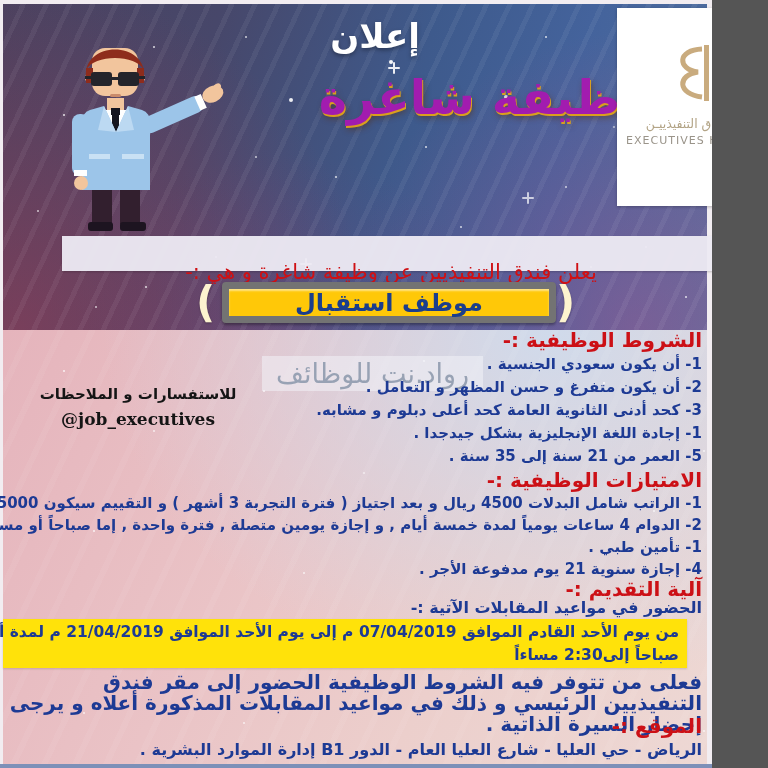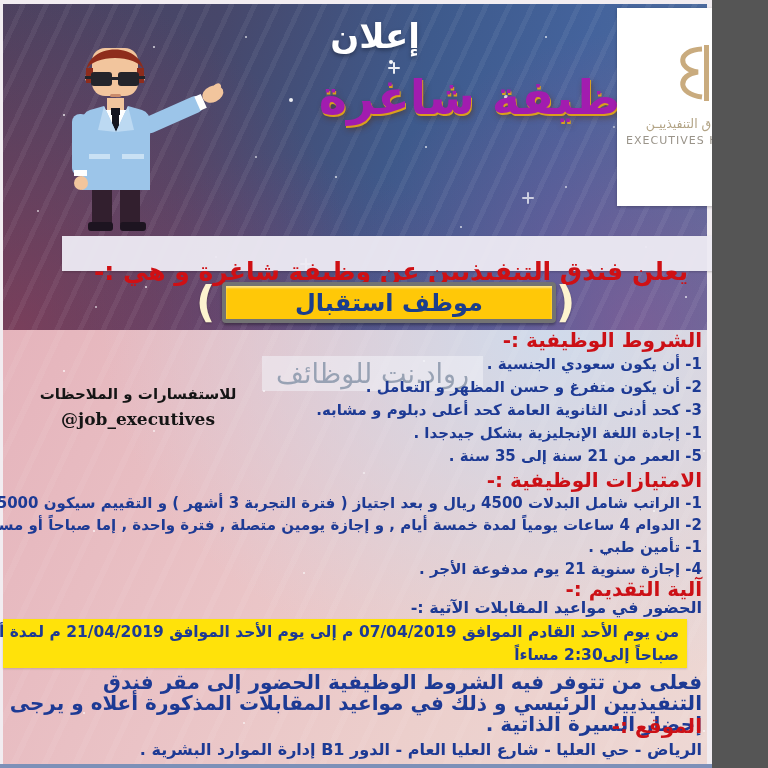--- a/index.html
+++ b/index.html
@@ -59,27 +59,27 @@
   }
   .logo-glyph{margin-top:36px;}
   .logo-ar{margin-top:10px;font-size:12.5px;color:#b3a486;direction:rtl;}
   .logo-en{margin-top:3px;font-size:11px;color:#9a948a;letter-spacing:1px;}
   
   .intro-bar{
     position:absolute;left:62px;top:236px;width:658px;height:35px;
     background:rgba(236,233,243,.96);display:flex;align-items:center;justify-content:center;
     box-shadow:0 1px 2px rgba(0,0,0,.2);
   }
-  .intro-bar span{color:#cf1014;font-size:25px;font-weight:bold;direction:rtl;margin-top:36px;}
+  .intro-bar span{color:#cf1014;font-size:21px;font-weight:normal;direction:rtl;margin-top:36px;}
   .paren{position:absolute;color:#fdf3cf;font-size:42px;font-weight:bold;top:278px;text-shadow:0 1px 2px rgba(0,0,0,.3);}
   .paren.open{left:196px;}
   .paren.close{left:556px;}
   .position-pill{
     position:absolute;left:222px;top:282px;width:334px;height:41px;
-    background:#ffc808;border:4px solid #737373;border-radius:4px;
+    background:#ffc808;border:7px solid #737373;border-radius:4px;
     box-shadow:inset 0 2px 2px rgba(255,255,255,.5), 0 2px 3px rgba(0,0,0,.35);
     display:flex;align-items:center;justify-content:center;box-sizing:border-box;
   }
   .position-pill span{color:#1b3e8c;font-size:24px;font-weight:bold;direction:rtl;}
   
   .body-bg{
     position:absolute;left:3px;top:330px;right:5px;bottom:4px;
     background:
       radial-gradient(ellipse at 78% 0%, rgba(206,219,237,.95), transparent 58%),
       linear-gradient(118deg,#e5b4bc 0%,#eac3c6 38%,#eccfcc 66%,#edd8d4 100%);

